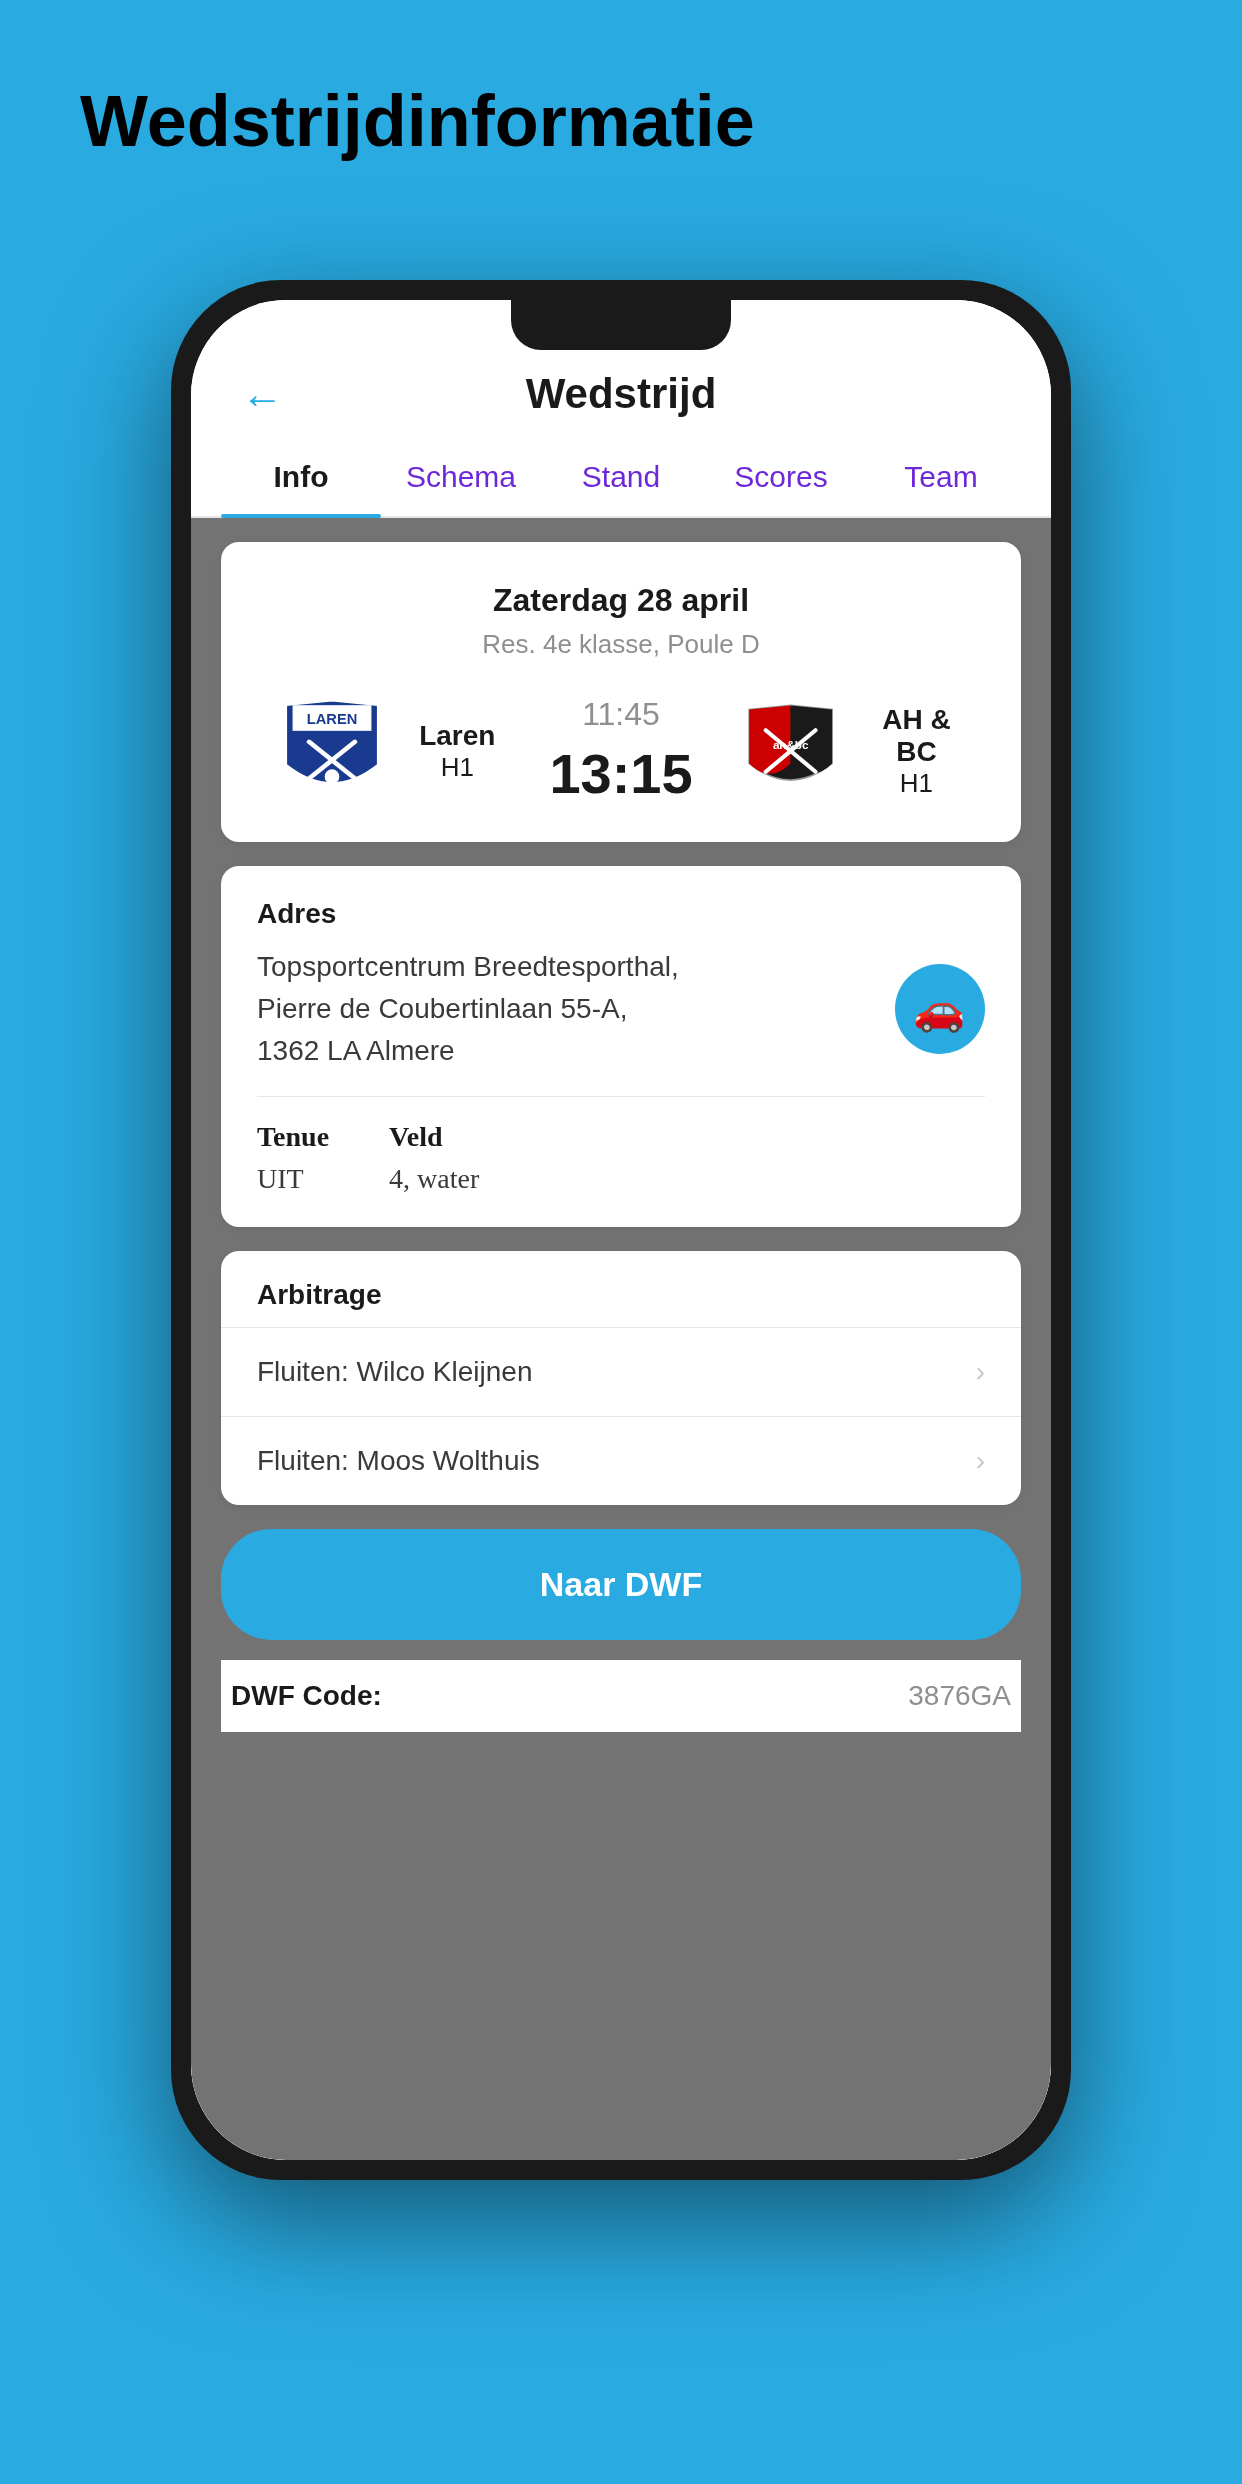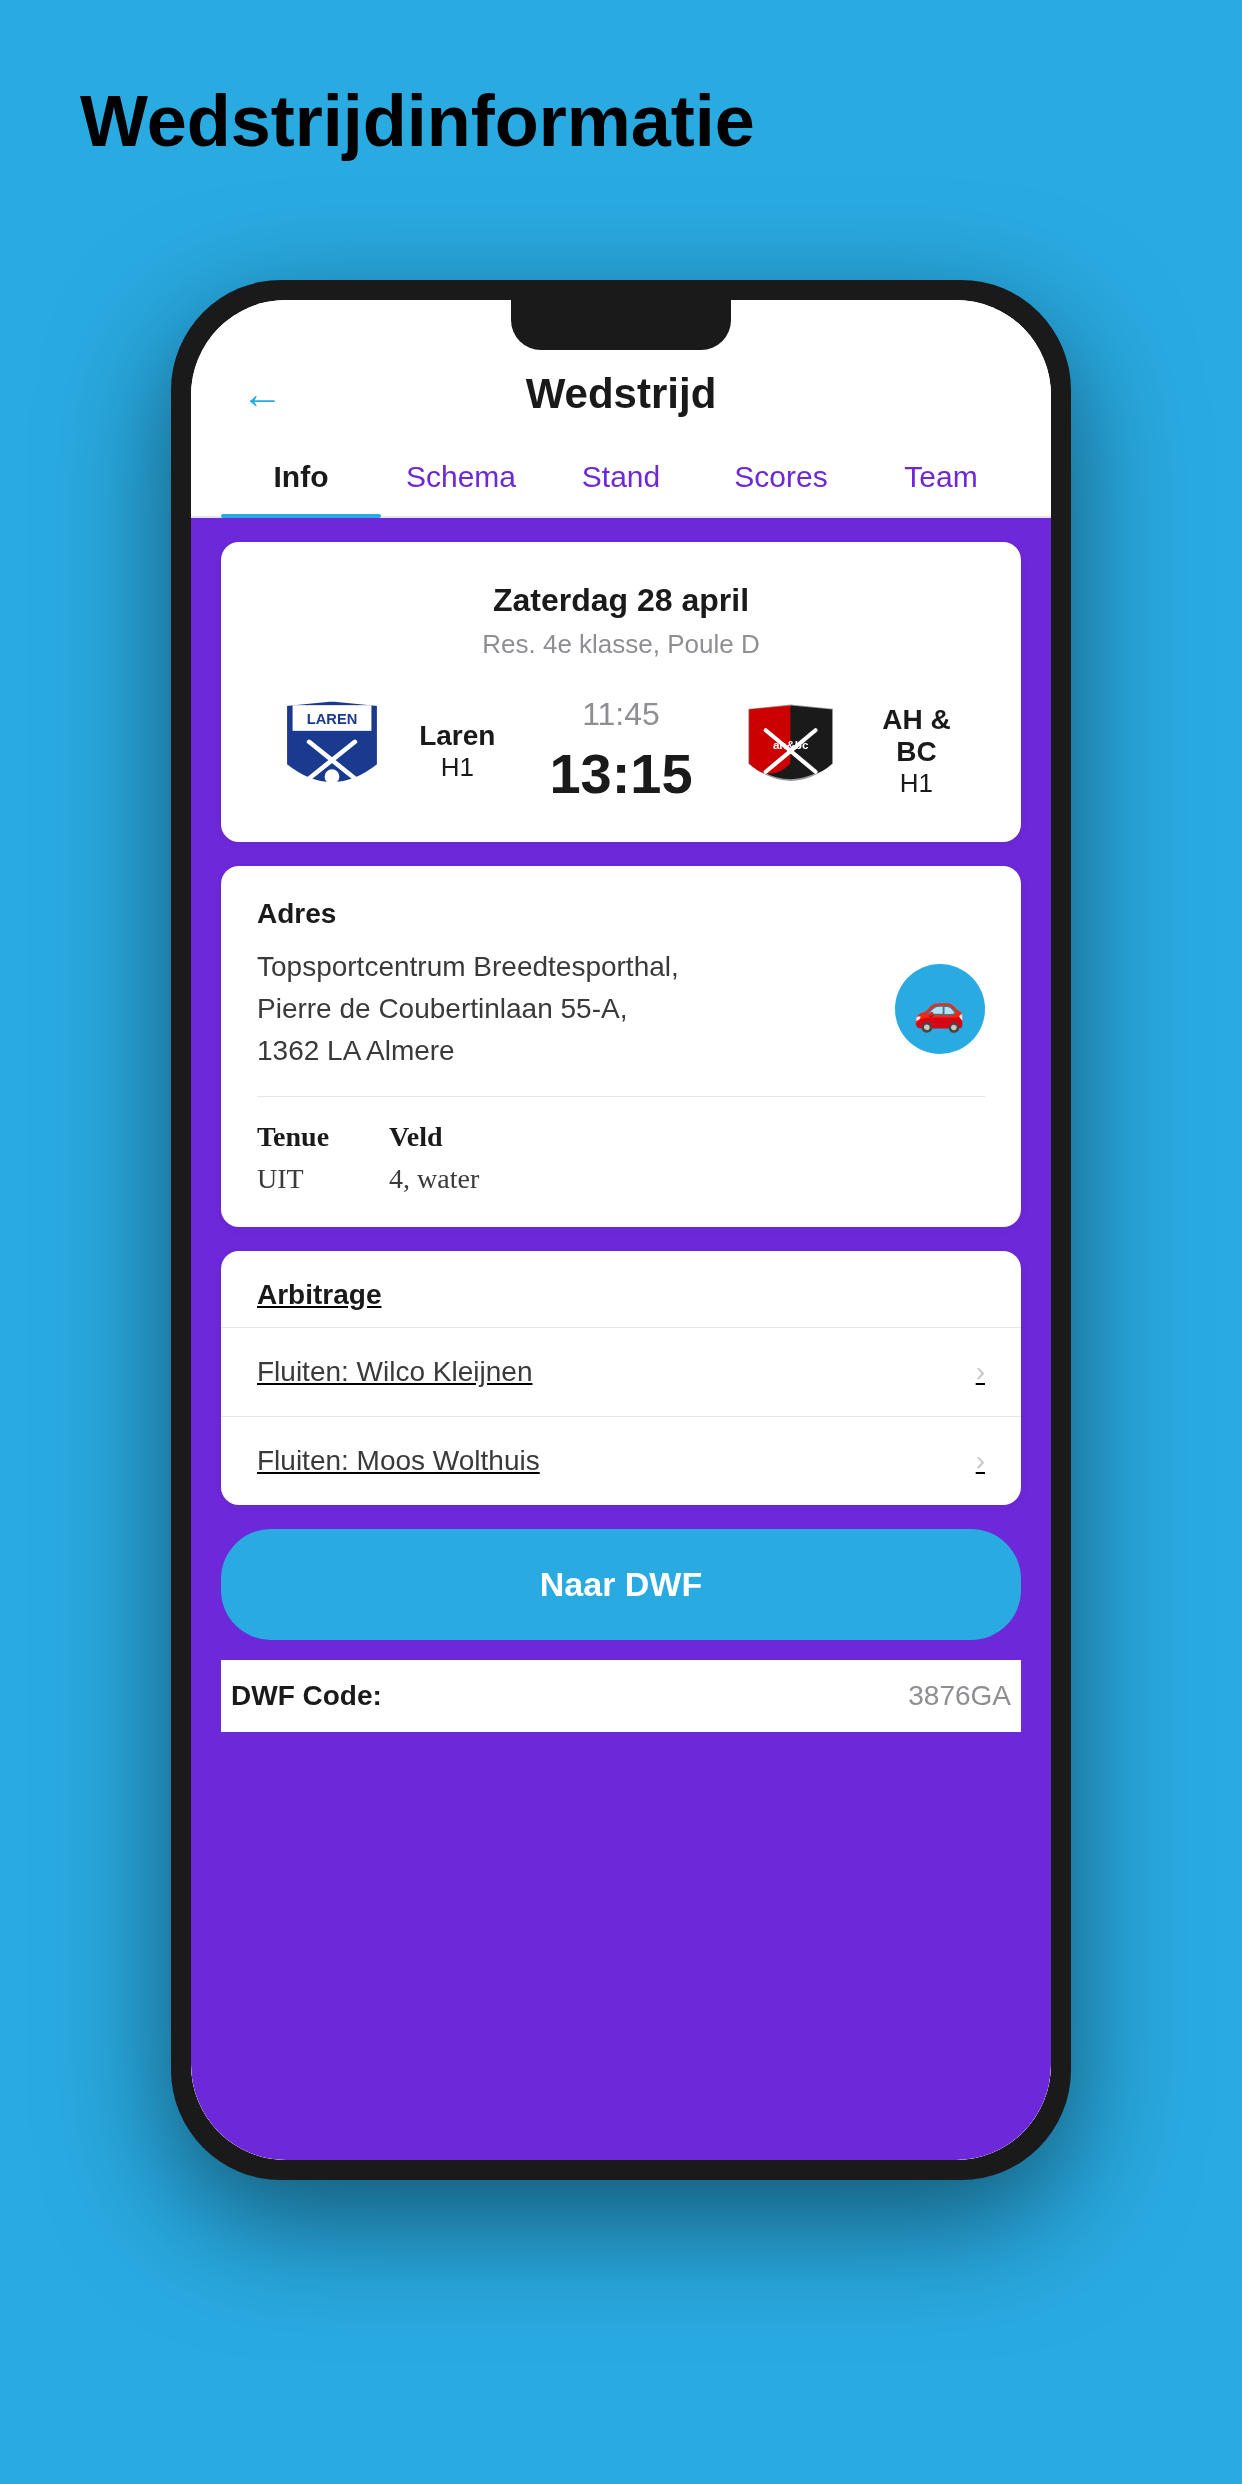--- a/index.html
+++ b/index.html
@@ -125,21 +125,21 @@
       right: 0;
       height: 4px;
       background: #29abe2;
       border-radius: 2px;
     }
 
     
     .scroll-content {
       flex: 1;
       overflow-y: auto;
-      background: #6d28d9;
+      background: #737373;
       padding: 24px 30px;
     }
 
     
     .match-card {
       background: white;
       border-radius: 18px;
       padding: 40px 30px 36px 30px;
       margin-bottom: 24px;
       text-align: center;
@@ -284,21 +284,20 @@
       color: #3a3a3c;
     }
 
     
     .arbitrage-section {
       background: white;
       border-radius: 18px;
       margin-bottom: 24px;
       box-shadow: 0 2px 8px rgba(0,0,0,0.06);
       overflow: hidden;
-      text-decoration: underline;
     }
 
     .arbitrage-header {
       padding: 28px 36px 16px 36px;
       font-size: 28px;
       font-weight: 700;
       color: #1a1a1a;
       border-bottom: 1px solid #e5e5ea;
     }
 

